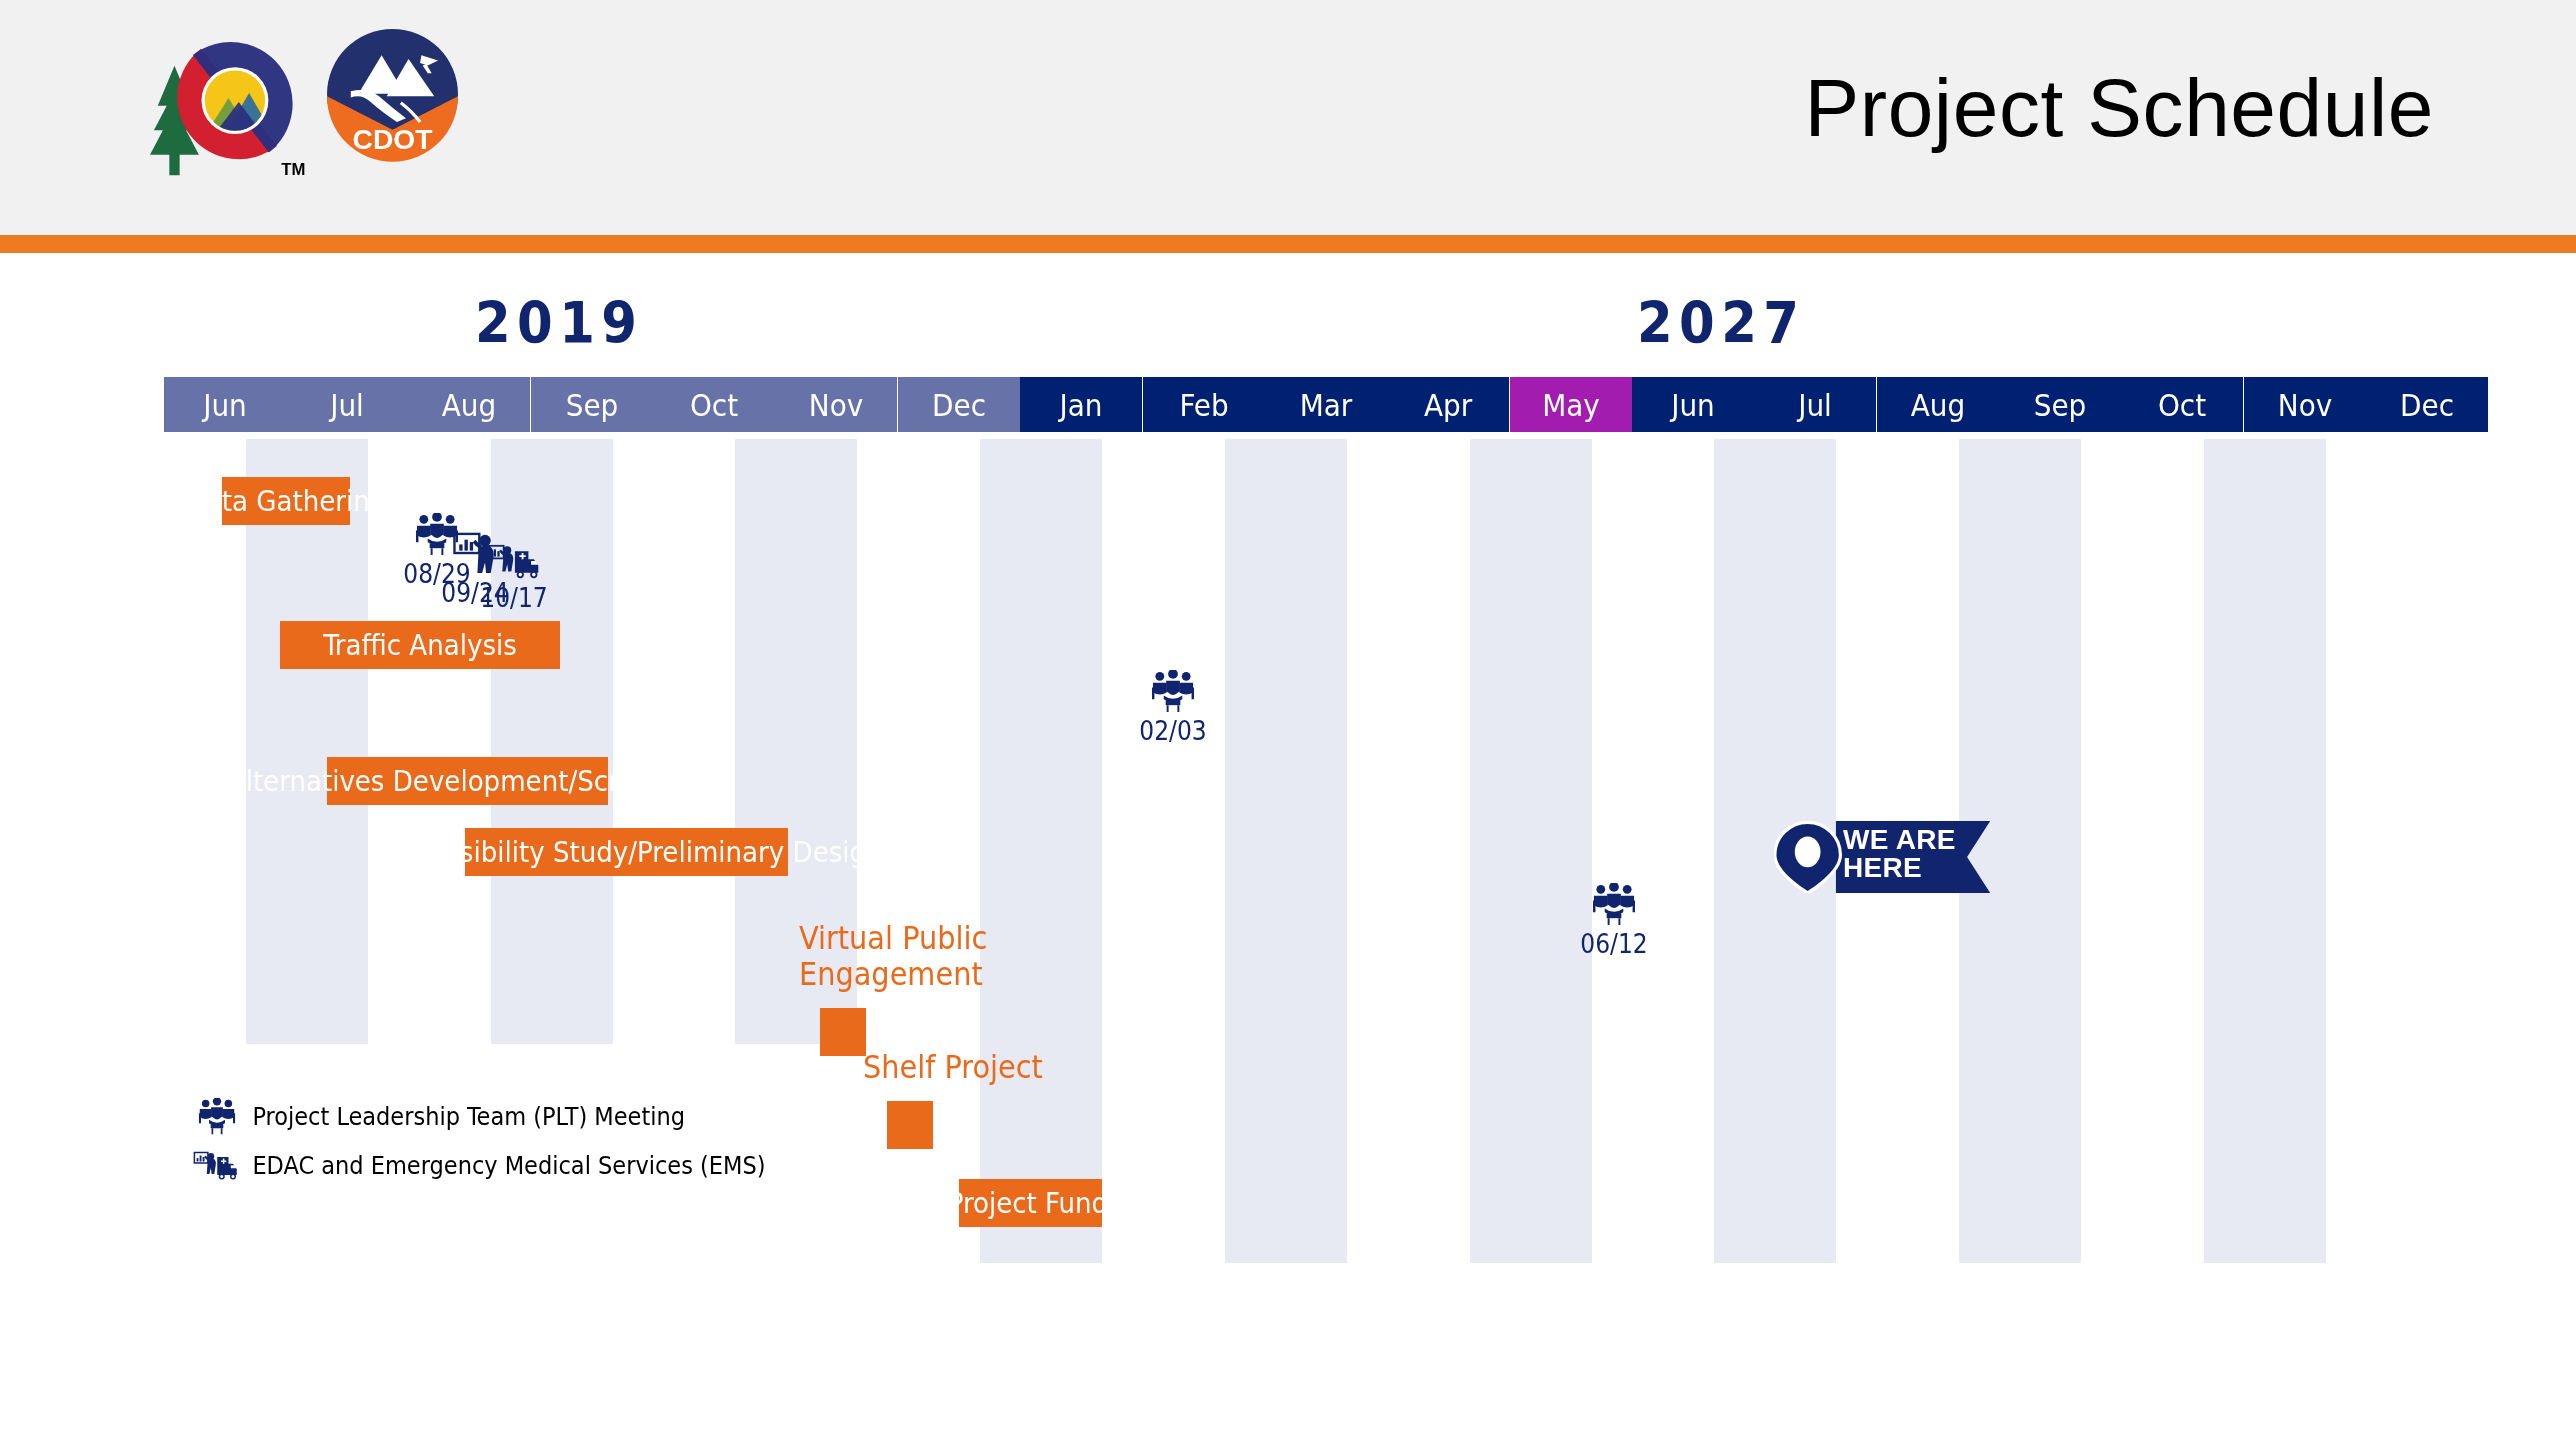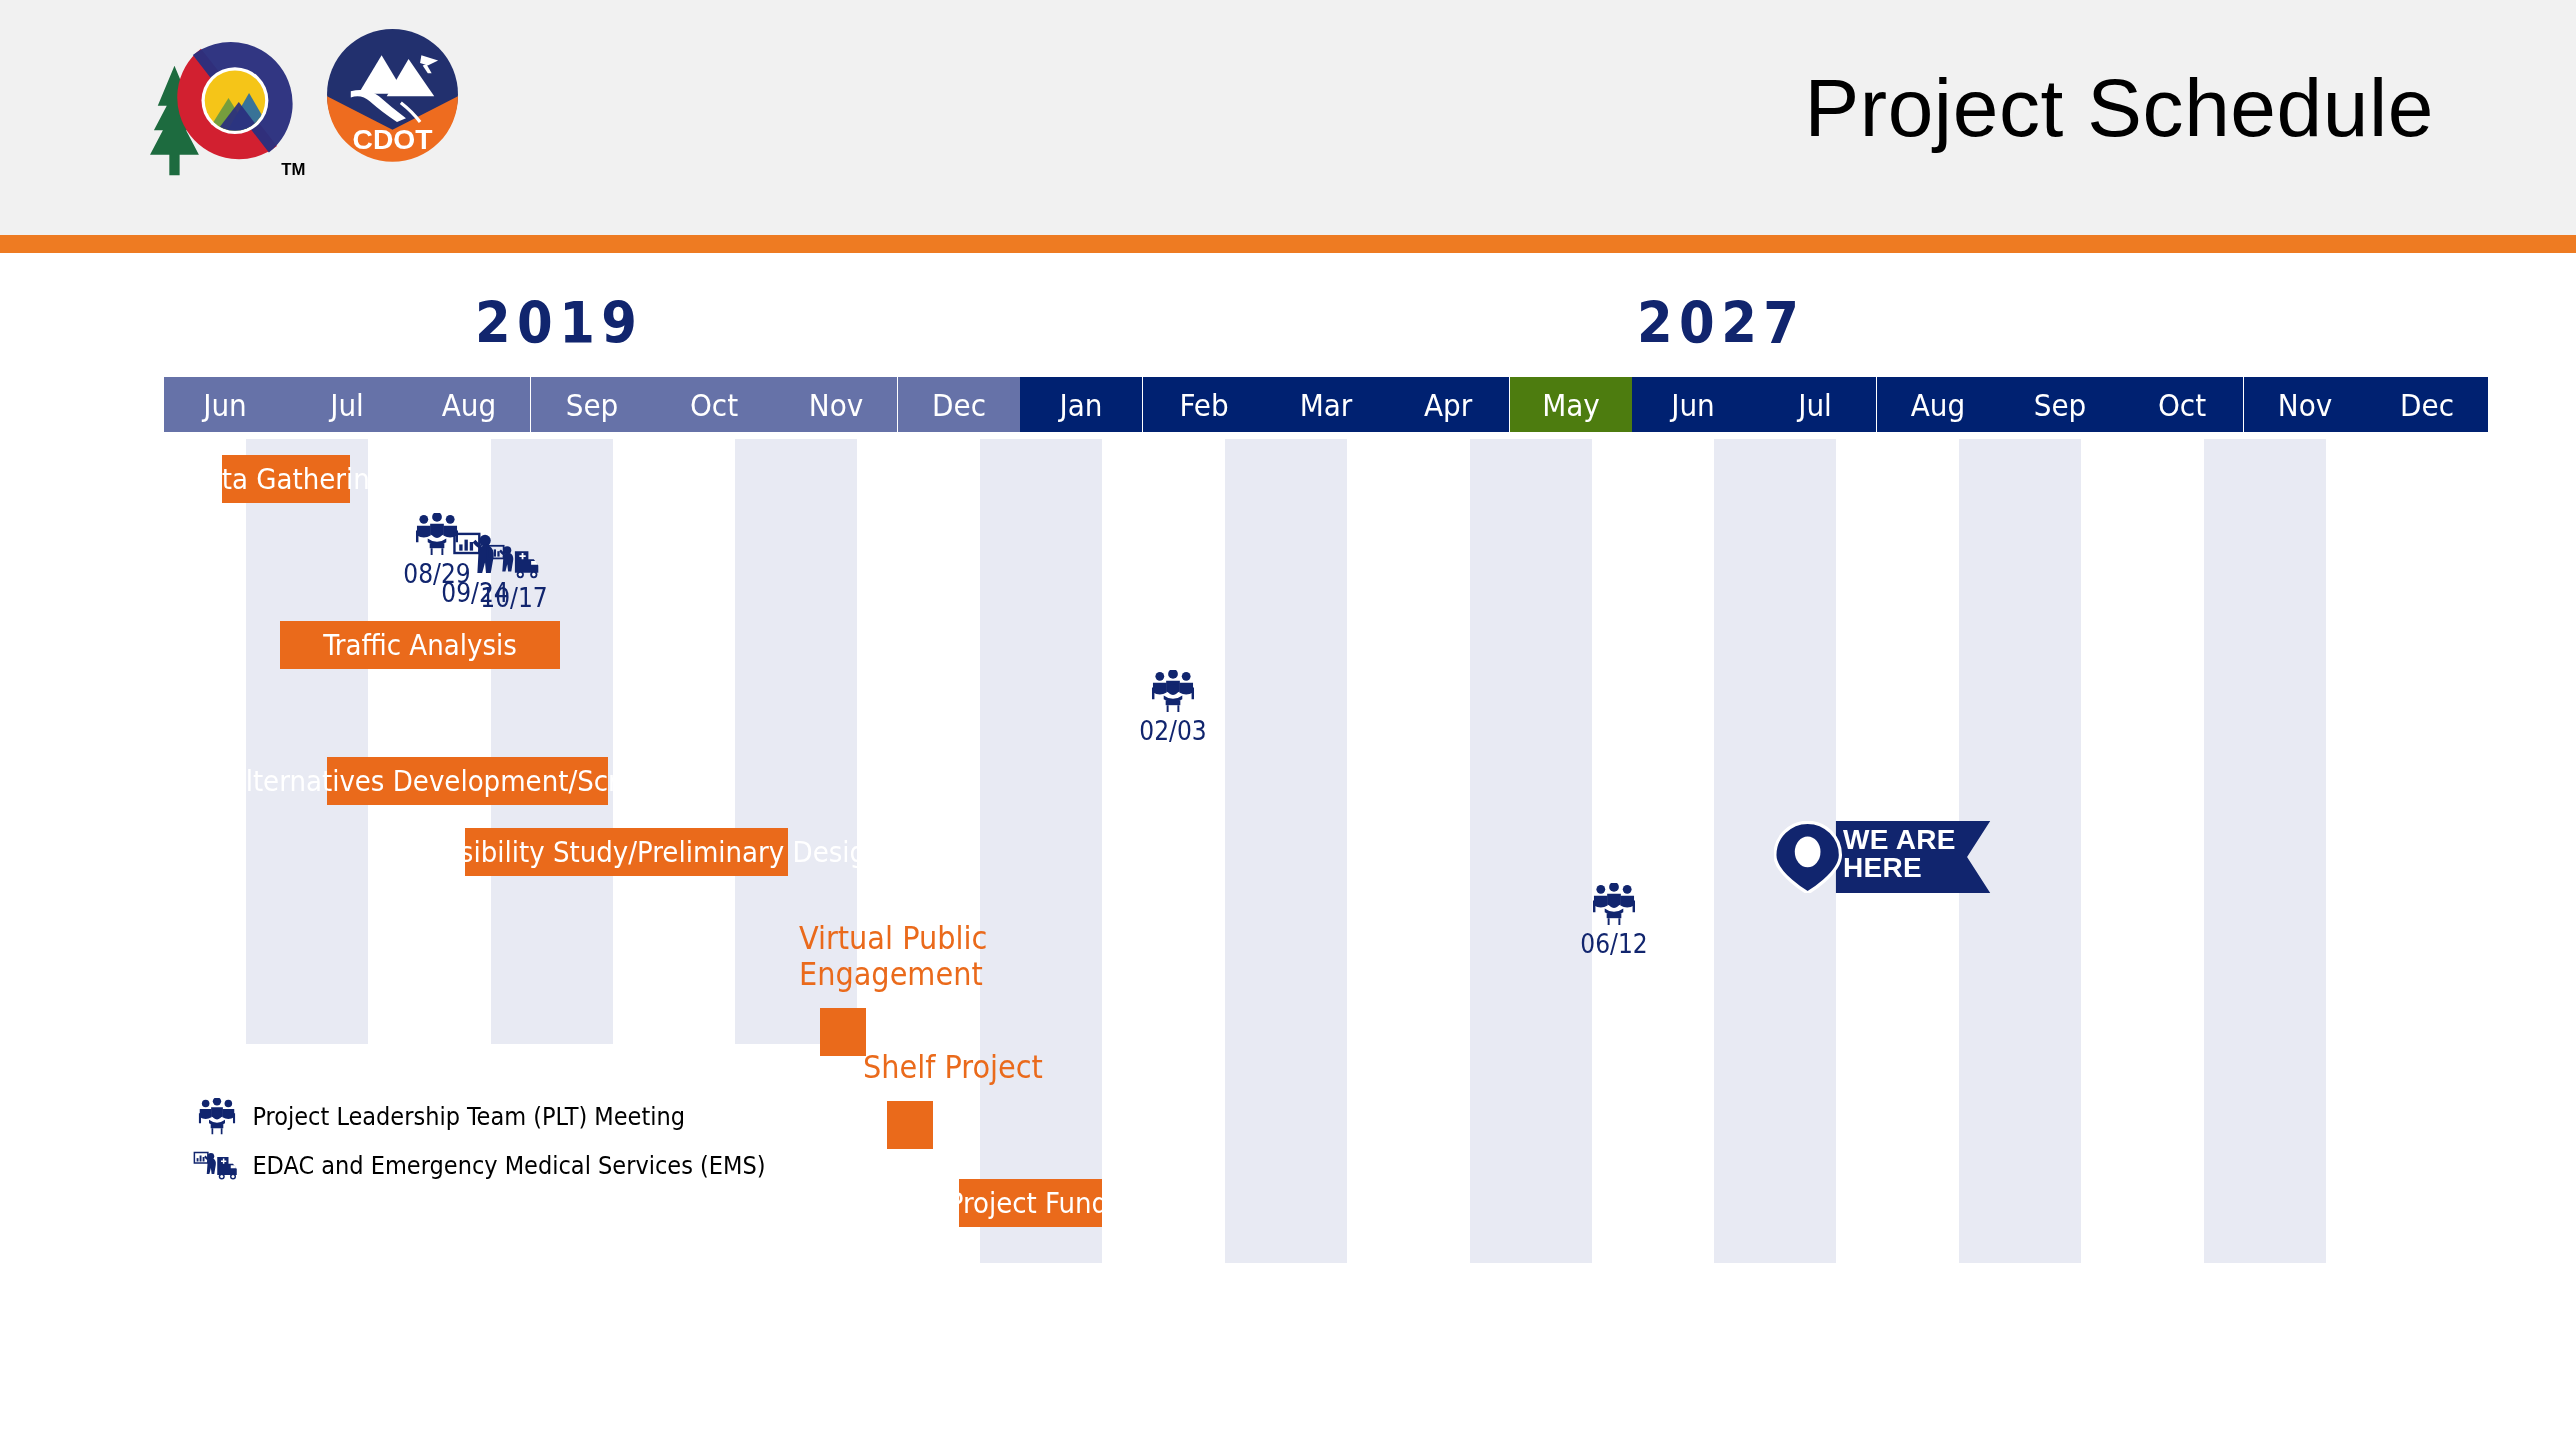--- a/index.html
+++ b/index.html
@@ -142,31 +142,31 @@
     <div class="month-seg seg-2019" style="left: 246px; width: 122px; background: rgb(102, 114, 168);">Jul</div>
     <div class="month-seg seg-2019" style="left: 368px; width: 122px; background: rgb(102, 114, 168);">Aug</div>
     <div class="month-seg seg-2019" style="left: 491px; width: 122px; background: rgb(102, 114, 168);">Sep</div>
     <div class="month-seg seg-2019" style="left: 613px; width: 122px; background: rgb(102, 114, 168);">Oct</div>
     <div class="month-seg seg-2019" style="left: 735px; width: 122px; background: rgb(102, 114, 168);">Nov</div>
     <div class="month-seg seg-2019" style="left: 858px; width: 122px; background: rgb(102, 114, 168);">Dec</div>
     <div class="month-seg seg-2020" style="left: 980px; width: 122px; background: rgb(0, 33, 113);">Jan</div>
     <div class="month-seg seg-2020" style="left: 1103px; width: 122px; background: rgb(0, 33, 113);">Feb</div>
     <div class="month-seg seg-2020" style="left: 1225px; width: 122px; background: rgb(0, 33, 113);">Mar</div>
     <div class="month-seg seg-2020" style="left: 1347px; width: 122px; background: rgb(0, 33, 113);">Apr</div>
-    <div class="month-seg seg-2020" style="left: 1470px; width: 122px; background: #4d7c0f;">May</div>
+    <div class="month-seg seg-2020" style="left: 1470px; width: 122px; background: #a21caf;">May</div>
     <div class="month-seg seg-2020" style="left: 1592px; width: 122px; background: rgb(0, 33, 113);">Jun</div>
     <div class="month-seg seg-2020" style="left: 1714px; width: 122px; background: rgb(0, 33, 113);">Jul</div>
     <div class="month-seg seg-2020" style="left: 1837px; width: 122px; background: rgb(0, 33, 113);">Aug</div>
     <div class="month-seg seg-2020" style="left: 1959px; width: 122px; background: rgb(0, 33, 113);">Sep</div>
     <div class="month-seg seg-2020" style="left: 2081px; width: 122px; background: rgb(0, 33, 113);">Oct</div>
     <div class="month-seg seg-2020" style="left: 2204px; width: 122px; background: rgb(0, 33, 113);">Nov</div>
     <div class="month-seg seg-2020" style="left: 2326px; width: 122px; background: rgb(0, 33, 113);">Dec</div>
   </div>
 <div id="chart-body">
-    <div class="task-bar" style="left: 222px; width: 128px; top: 455px; background: rgb(234, 106, 27);">
+    <div class="task-bar" style="left: 222px; width: 128px; top: 477px; background: rgb(234, 106, 27);">
       <span>Data Gathering</span>
     </div>
     <div class="task-bar" style="left: 280px; width: 280px; top: 621px; background: rgb(234, 106, 27);">
       <span>Traffic Analysis</span>
     </div>
     <div class="task-bar" style="left: 327px; width: 281px; top: 757px; background: rgb(234, 106, 27);">
       <span>Alternatives Development/Screening</span>
     </div>
     <div class="task-bar" style="left: 465px; width: 279px; top: 828px; background: rgb(234, 106, 27); padding-left: 44px;">
       <span>Feasibility Study/Preliminary Design</span>

